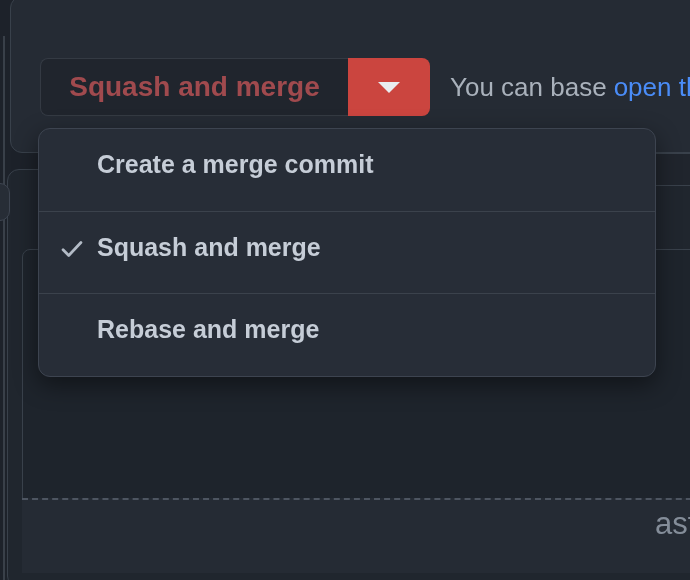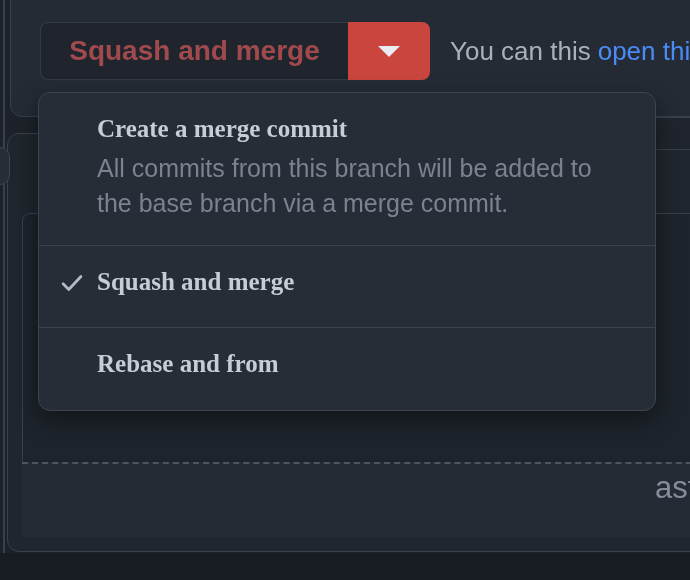--- a/index.html
+++ b/index.html
@@ -2,21 +2,21 @@
 <html><head>
 <meta charset="utf-8">
 <style>
   html,body{margin:0;padding:0;}
   body{
     width:690px;height:580px;position:relative;overflow:hidden;
     background:#1d222a;
     font-family:"Liberation Sans", sans-serif;
     -webkit-font-smoothing:antialiased;
   }
-  .abs{position:absolute;}
+  .abs{position:absolute;margin-top:36px;}
 
   
   .col-border{left:3px;top:0;width:2px;height:553px;background:#394049;}
   .bottom-strip{left:0;top:553px;width:690px;height:27px;background:#181d24;}
   .merge-box{
     left:10px;top:-40px;width:720px;height:157px;
     background:#252b34;border:1px solid #39414b;border-radius:12px;
     box-sizing:border-box;
   }
   .box2{
@@ -79,21 +79,21 @@
     background:#272d37;border:1px solid #3d4450;border-radius:12px;
     box-sizing:border-box;overflow:hidden;
     box-shadow:0 8px 24px rgba(0,0,0,.45);
   }
   .menu-item{
     position:relative;
     padding:21px 26px 24px 58px;cursor:pointer;
   }
   .menu-item + .menu-item{border-top:1px solid #3b424c;}
   .menu-item .title{
-    font-size:25px;font-weight:700;color:#c6cdd7;margin:0 0 7px 0;line-height:1.18;font-family:Liberation Serif, serif;
+    font-size:25px;font-weight:700;color:#c6cdd7;margin:0 0 7px 0;line-height:1.18;
   }
   .menu-item .desc{
     font-size:25px;color:#7b8390;line-height:1.4;white-space:pre-line;
   }
   .check{
     position:absolute;left:20px;top:24px;width:26px;height:26px;
   }
 </style>
 </head>
 <body>
@@ -109,36 +109,34 @@
 </div>
 <div class="abs bottom-strip"></div>
 
 <div class="abs merge-btn">
   <span>Squash and merge</span>
 </div>
 <div class="abs merge-caret">
   <span class="caret-tri"></span>
 </div>
 <div class="abs aside-text">
-  <span>You can this</span>
+  <span>You can base</span>
   <a>open thi</a>
 </div>
 
 <div class="abs menu">
 
   <div class="menu-item">
     <div class="title">Create a merge commit</div>
-    <div class="desc">All commits from this branch will be added to
-the base branch via a merge commit.</div>
   </div>
 
   <div class="menu-item">
     <svg class="check" viewBox="0 0 16 16">
       <path d="M2.5 8.5 L6 12 L13.5 4" fill="none" stroke="#b3bbc6" stroke-width="1.7" stroke-linecap="round" stroke-linejoin="round"></path>
     </svg>
     <div class="title">Squash and merge</div>
   </div>
 
   <div class="menu-item">
-    <div class="title">Rebase and from</div>
+    <div class="title">Rebase and merge</div>
   </div>
 
 </div>
 
 </body></html>

